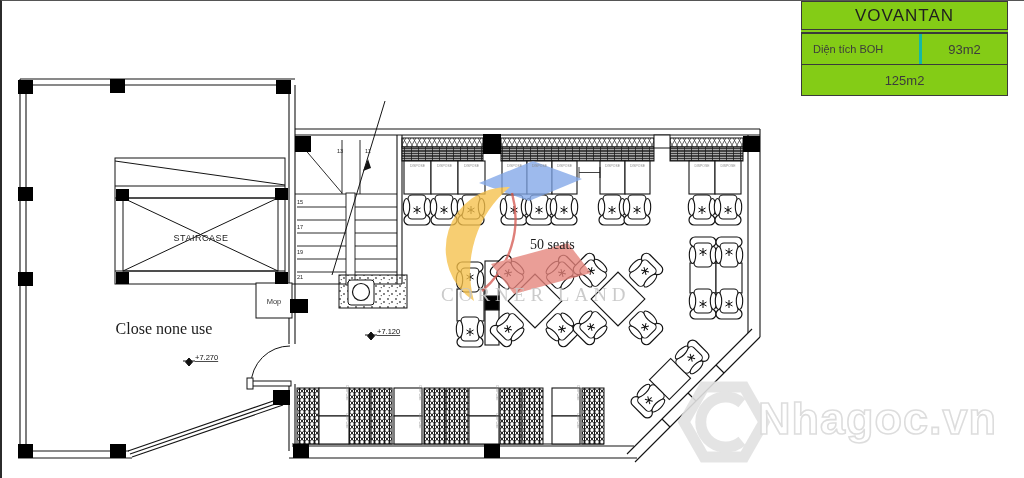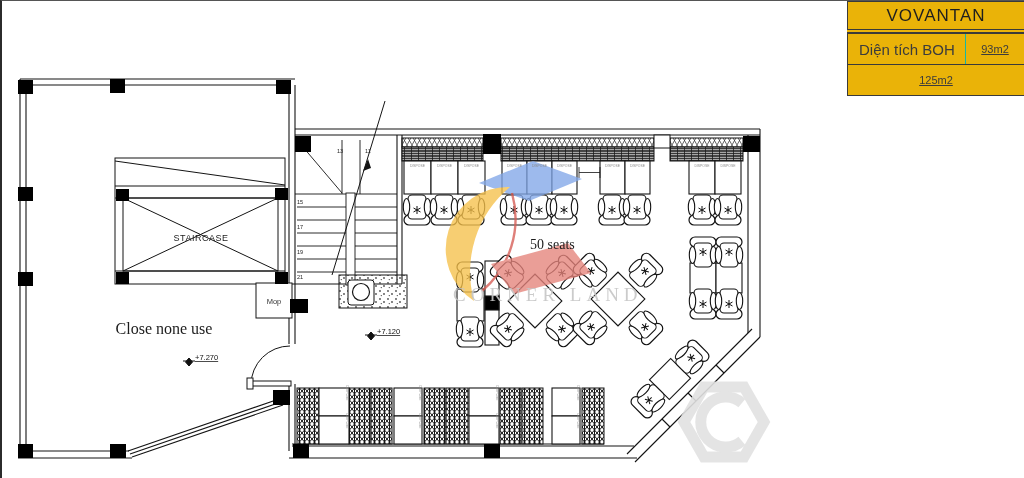--- a/index.html
+++ b/index.html
@@ -3,31 +3,31 @@
 <meta charset="utf-8">
 <style>
   html,body{margin:0;padding:0;background:#fff;}
   .stage{
     position:relative;width:1024px;height:478px;background:#fff;overflow:hidden;
     border-left:2px solid #2b2b2b;border-top:1px solid #555;
     font-family:"Liberation Sans","DejaVu Sans",sans-serif;
   }
   .stage svg{position:absolute;left:0;top:0;}
   
-  .info-table{position:absolute;left:845px;top:0;width:178px;background:#eab308;color:#2b2b2b;}
+  .info-table{position:absolute;left:799px;top:0;width:207px;background:#84cc16;color:#2b2b2b;}
   .it-header{height:27px;border:1px solid #3a3a3a;display:flex;align-items:center;justify-content:center;
     font-size:17px;letter-spacing:1px;color:#1f1f1f;}
   .it-body{margin-top:2px;border-top:1px solid #3a3a3a;}
   .it-row{display:flex;height:30px;border:1px solid #3a3a3a;border-top:none;}
   .it-row:first-child{border-top:1px solid #3a3a3a;}
-  .it-label{width:106px;border-right:1px solid #14b8a6;display:flex;align-items:center;
-    padding-left:11px;font-size:15px;color:#3c3c3c;}
-  .it-value{flex:1;display:flex;align-items:center;justify-content:center;font-size:11px;color:#3c3c3c;text-decoration:underline;}
+  .it-label{width:106px;border-right:3px solid #14b8a6;display:flex;align-items:center;
+    padding-left:11px;font-size:11px;color:#3c3c3c;}
+  .it-value{flex:1;display:flex;align-items:center;justify-content:center;font-size:13px;color:#3c3c3c;}
   
-  .wm-cornerland{position:absolute;left:451px;top:283px;font-family:"Liberation Serif","DejaVu Serif",serif;
+  .wm-cornerland{position:absolute;left:439px;top:283px;font-family:"Liberation Serif","DejaVu Serif",serif;
     font-size:19px;letter-spacing:5px;color:#c6c6c6;opacity:.9;pointer-events:none;white-space:nowrap;}
   .wm-nhagoc-text{position:absolute;left:756px;top:392px;font-size:45px;font-weight:bold;letter-spacing:1px;
     color:#fff;-webkit-text-stroke:1.6px #dcdcdc;opacity:.95;pointer-events:none;white-space:nowrap;}
 </style>
 </head>
 <body>
 
 <div class="stage">
 
 <svg width="1024" height="478" viewBox="0 0 1024 478">
@@ -285,14 +285,15 @@
         <div class="it-label">Diện tích BOH</div>
         <div class="it-value">93m2</div>
       </div>
       <div class="it-row">
         <div class="it-value">125m2</div>
       </div>
     </div>
   </div>
 
   <div class="wm-cornerland">CORNER LAND</div>
+  <div class="wm-nhagoc-text">Nhagoc.vn</div>
 
 </div>
 
 </body></html>

